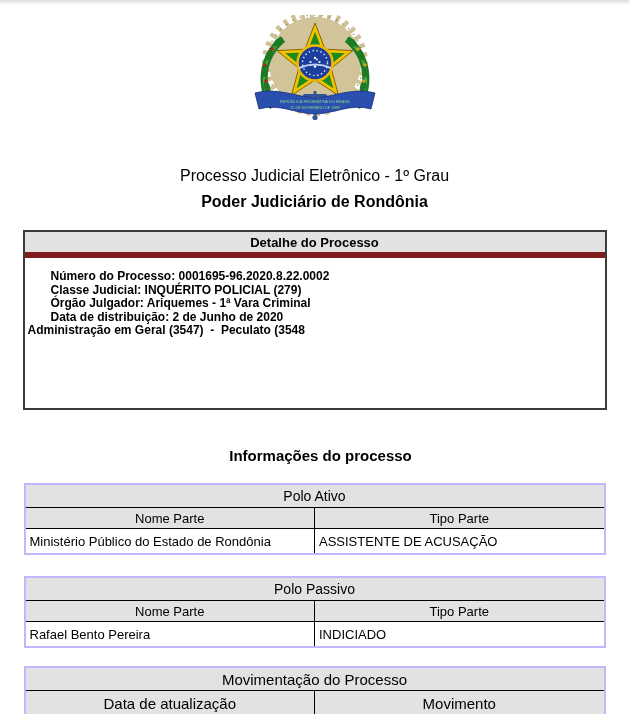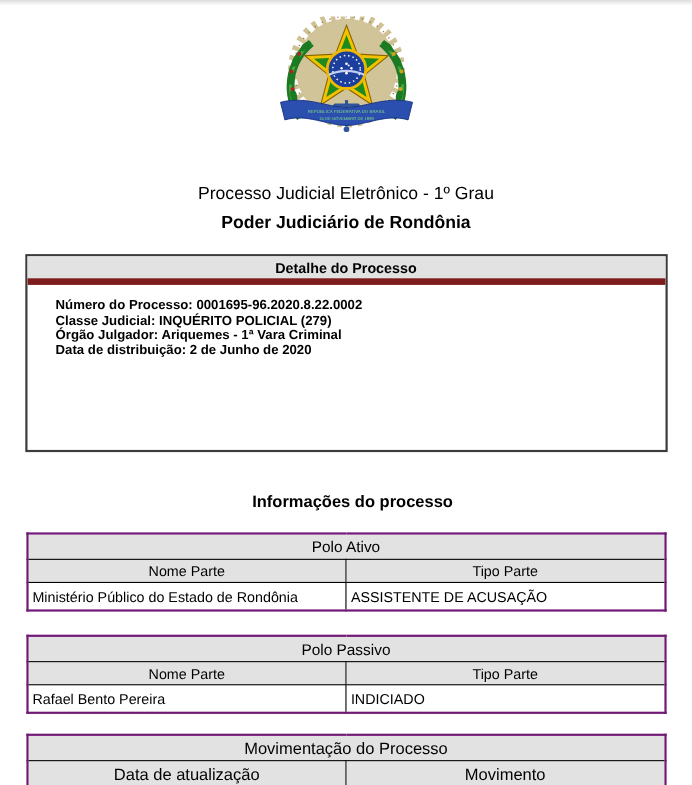--- a/index.html
+++ b/index.html
@@ -16,21 +16,21 @@
     background:#e2e2e2;border-bottom:6px solid #7f1d1d;
     text-align:center;font-size:13px;font-weight:bold;padding:3px 0 2px;
   }
   .detail-body{padding:12px 2px 0;height:138px;font-size:12px;font-weight:bold;line-height:13.5px;}
   .detail-field{padding-left:24px;white-space:pre-wrap;}
   .assunto-1{padding-left:12px;white-space:pre-wrap;}
   .assunto-2{padding-left:1px;white-space:pre-wrap;}
   .info-heading{margin-top:37px;text-align:center;font-size:15px;font-weight:bold;line-height:17px;margin-left:12px;}
   table{
     border-collapse:collapse;table-layout:fixed;width:582px;
-    margin:19px auto 0;border:2px solid #701a75;
+    margin:19px auto 0;border:2px solid #c4b5fd;
   }
   th,td{border:1px solid #000;overflow:hidden;white-space:nowrap;}
   th{font-weight:normal;text-align:center;}
   td{text-align:left;padding-left:4px;}
   .ptable{font-size:13px;}
   .ptable .ttitle{font-size:14px;height:20px;}
   .ptable .tcol{height:18px;}
   .ptable td{height:22px;}
   .table-passivo{margin-top:21px;}
   .mtable{font-size:15px;margin-top:18px;}
@@ -110,20 +110,21 @@
 <div class="title-line1">Processo Judicial Eletrônico - 1º Grau</div>
 <div class="title-line2">Poder Judiciário de Rondônia</div>
 
 <div class="detail-box">
   <div class="detail-header">Detalhe do Processo</div>
   <div class="detail-body">
     <div class="detail-field">Número do Processo: 0001695-96.2020.8.22.0002</div>
     <div class="detail-field">Classe Judicial: INQUÉRITO POLICIAL (279)</div>
     <div class="detail-field">Órgão Julgador: Ariquemes - 1ª Vara Criminal</div>
     <div class="detail-field">Data de distribuição: 2 de Junho de 2020</div>
+    <div class="assunto-2">Administração em Geral (3547)  -  Peculato (3548</div>
   </div>
 </div>
 
 <div class="info-heading">Informações do processo</div>
 
 <table class="ptable">
   <colgroup>
       <col style="width:50%">
       <col>
     </colgroup>

